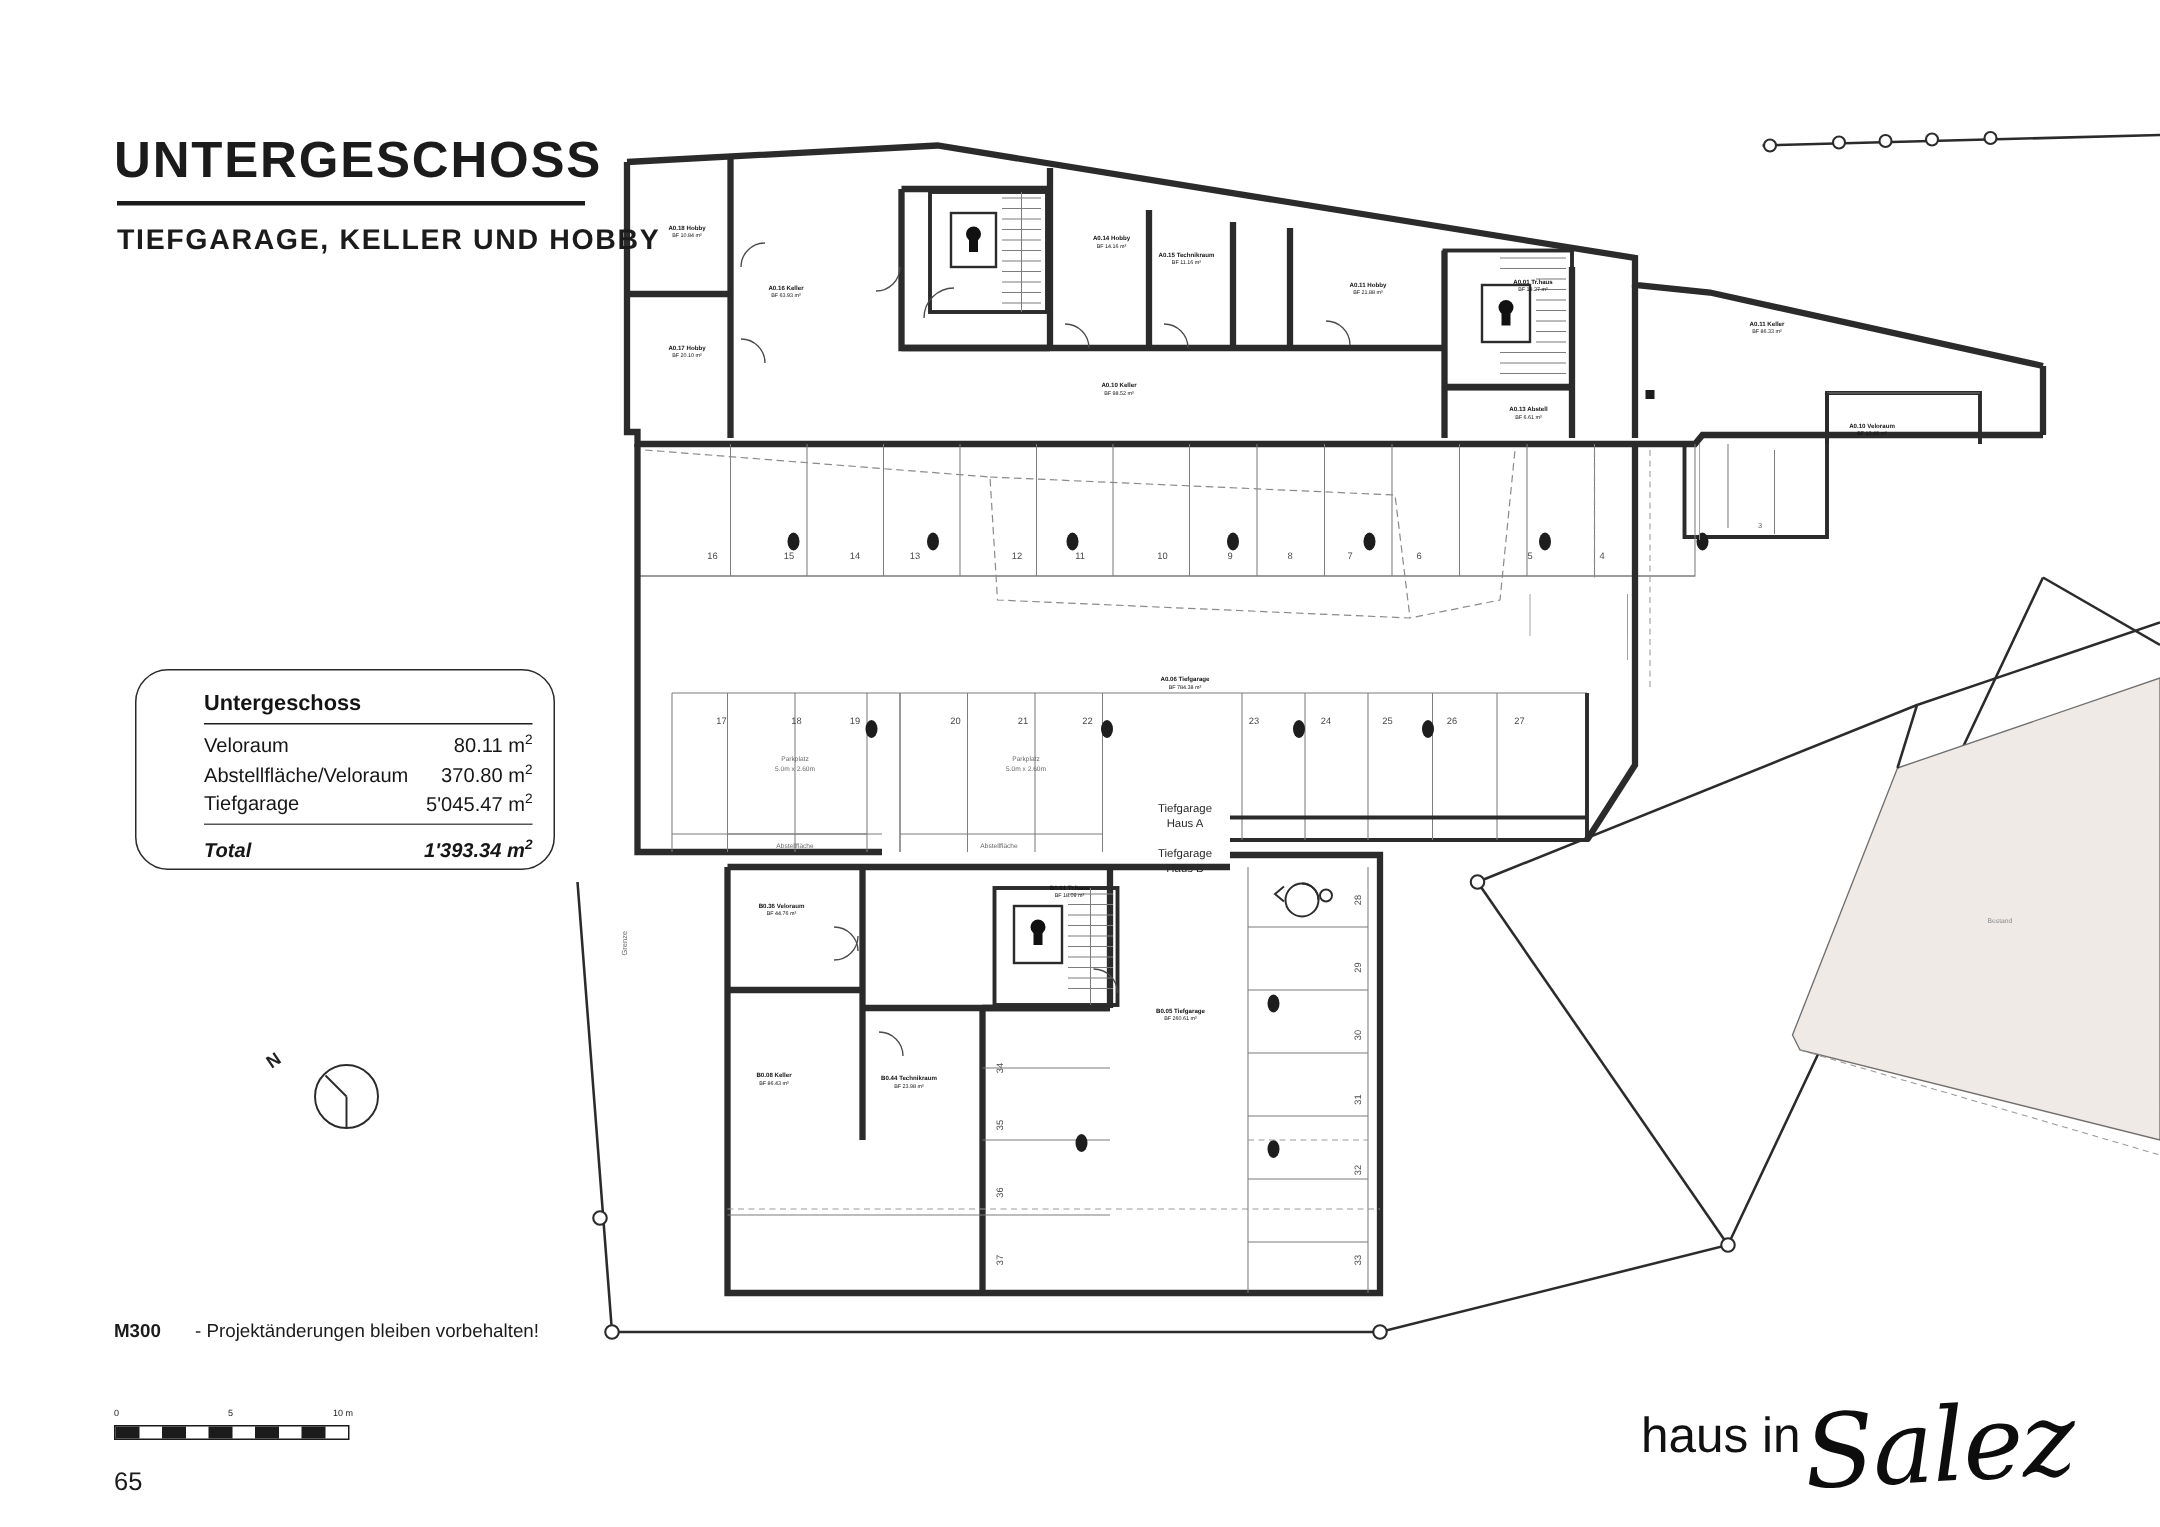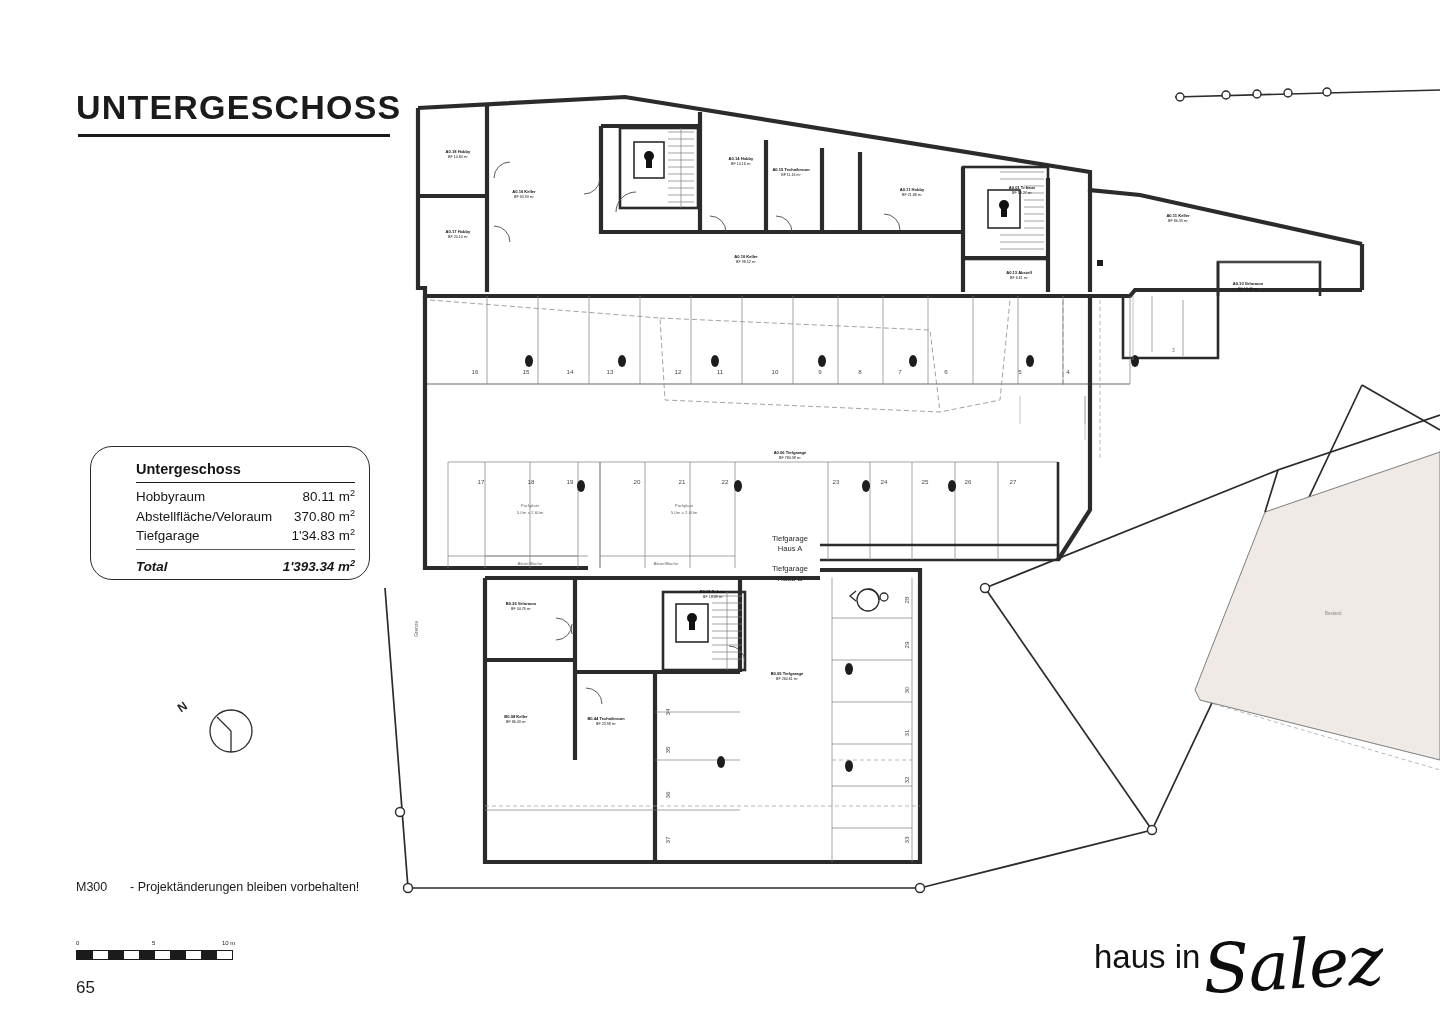--- a/index.html
+++ b/index.html
@@ -37,21 +37,21 @@
   .legend-row.total .lbl{font-style:italic;font-weight:700;}
   sup{font-size:.68em;vertical-align:super;}
   
   .compass{position:absolute;left:205px;top:705px;width:52px;height:52px;}
   .compass circle{fill:none;stroke:#2b2b2b;stroke-width:1.3;}
   .compass-n{
     position:absolute;left:178px;top:700px;font-size:12px;font-weight:700;
     color:#222;transform:rotate(-34deg);
   }
   
-  .foot-code{position:absolute;left:76px;top:880px;font-size:12.5px;color:#1b1b1b;font-weight:400;}
+  .foot-code{position:absolute;left:76px;top:880px;font-size:12.5px;color:#1b1b1b;font-weight:700;}
   .foot-note{position:absolute;left:130px;top:880px;font-size:12.5px;color:#1b1b1b;}
   .page-num{position:absolute;left:76px;top:978px;font-size:17px;color:#1b1b1b;}
   
   .scalebar{position:absolute;left:76px;top:950px;width:155px;height:8px;
     border:1px solid #1b1b1b;display:flex;}
   .scalebar i{flex:1;display:block;}
   .scalebar i:nth-child(odd){background:#1b1b1b;}
   .sb-t{position:absolute;font-size:6px;color:#1b1b1b;top:940px;}
   
   .logo-leben{
@@ -327,36 +327,37 @@
       <path d="M856,601 l-6,-5 l6,-5"></path>
       <circle cx="884" cy="597" r="4"></circle>
     </g>
 
     <path class="dash2" d="M1100,300 L1100,460"></path>
     <path class="thin2" d="M1133,296 L1133,360"></path>
   </svg>
 
   <div class="title">UNTERGESCHOSS</div>
   <div class="title-rule"></div>
+  <div class="subtitle">TIEFGARAGE, KELLER UND HOBBY</div>
 
   <div class="legend">
     <div class="legend-inner">
       <div class="legend-title">Untergeschoss</div>
       <div class="legend-hr"></div>
       <div class="legend-row">
-        <span class="lbl">Hobbyraum</span>
+        <span class="lbl">Veloraum</span>
         <span class="val"><span>80.11 m</span><sup>2</sup></span>
       </div>
       <div class="legend-row">
         <span class="lbl">Abstellfläche/Veloraum</span>
         <span class="val"><span>370.80 m</span><sup>2</sup></span>
       </div>
       <div class="legend-row">
         <span class="lbl">Tiefgarage</span>
-        <span class="val"><span>1'34.83 m</span><sup>2</sup></span>
+        <span class="val"><span>5'045.47 m</span><sup>2</sup></span>
       </div>
       <div class="legend-hr thin"></div>
       <div class="legend-row total">
         <span class="lbl">Total</span>
         <span class="val"><span>1'393.34 m</span><sup>2</sup></span>
       </div>
     </div>
   </div>
 
   <svg class="compass" viewBox="0 0 52 52">

